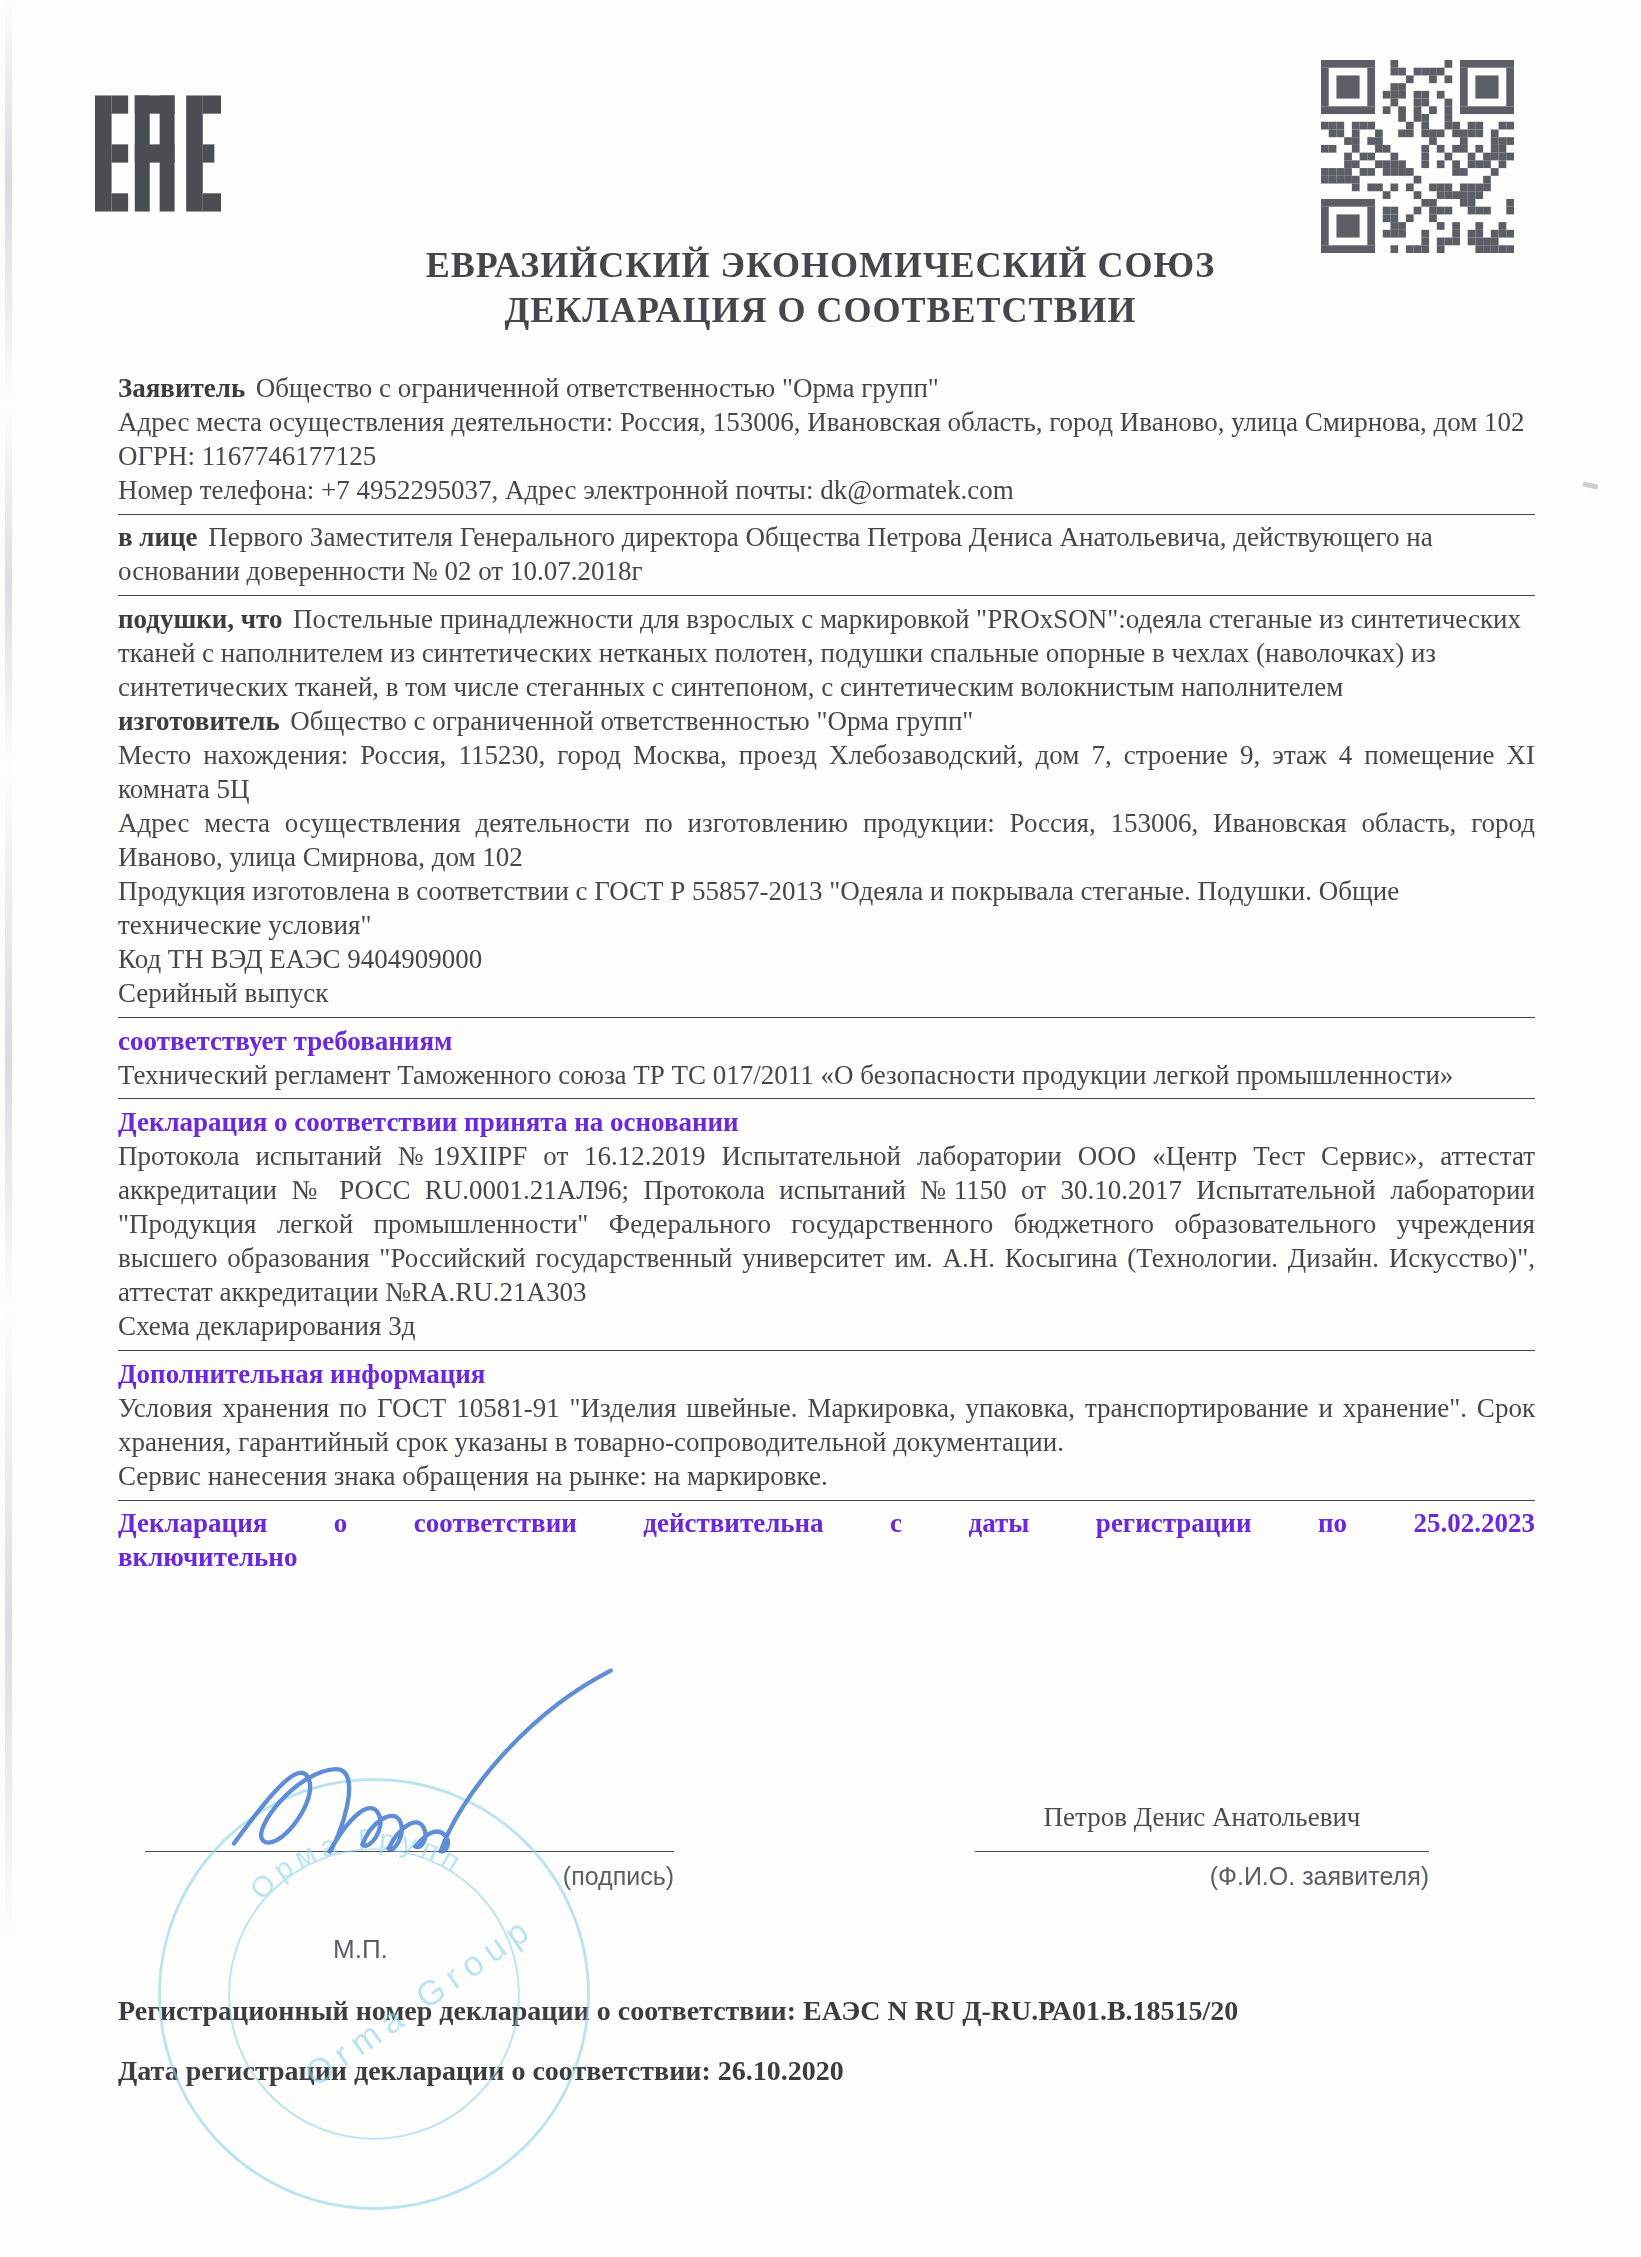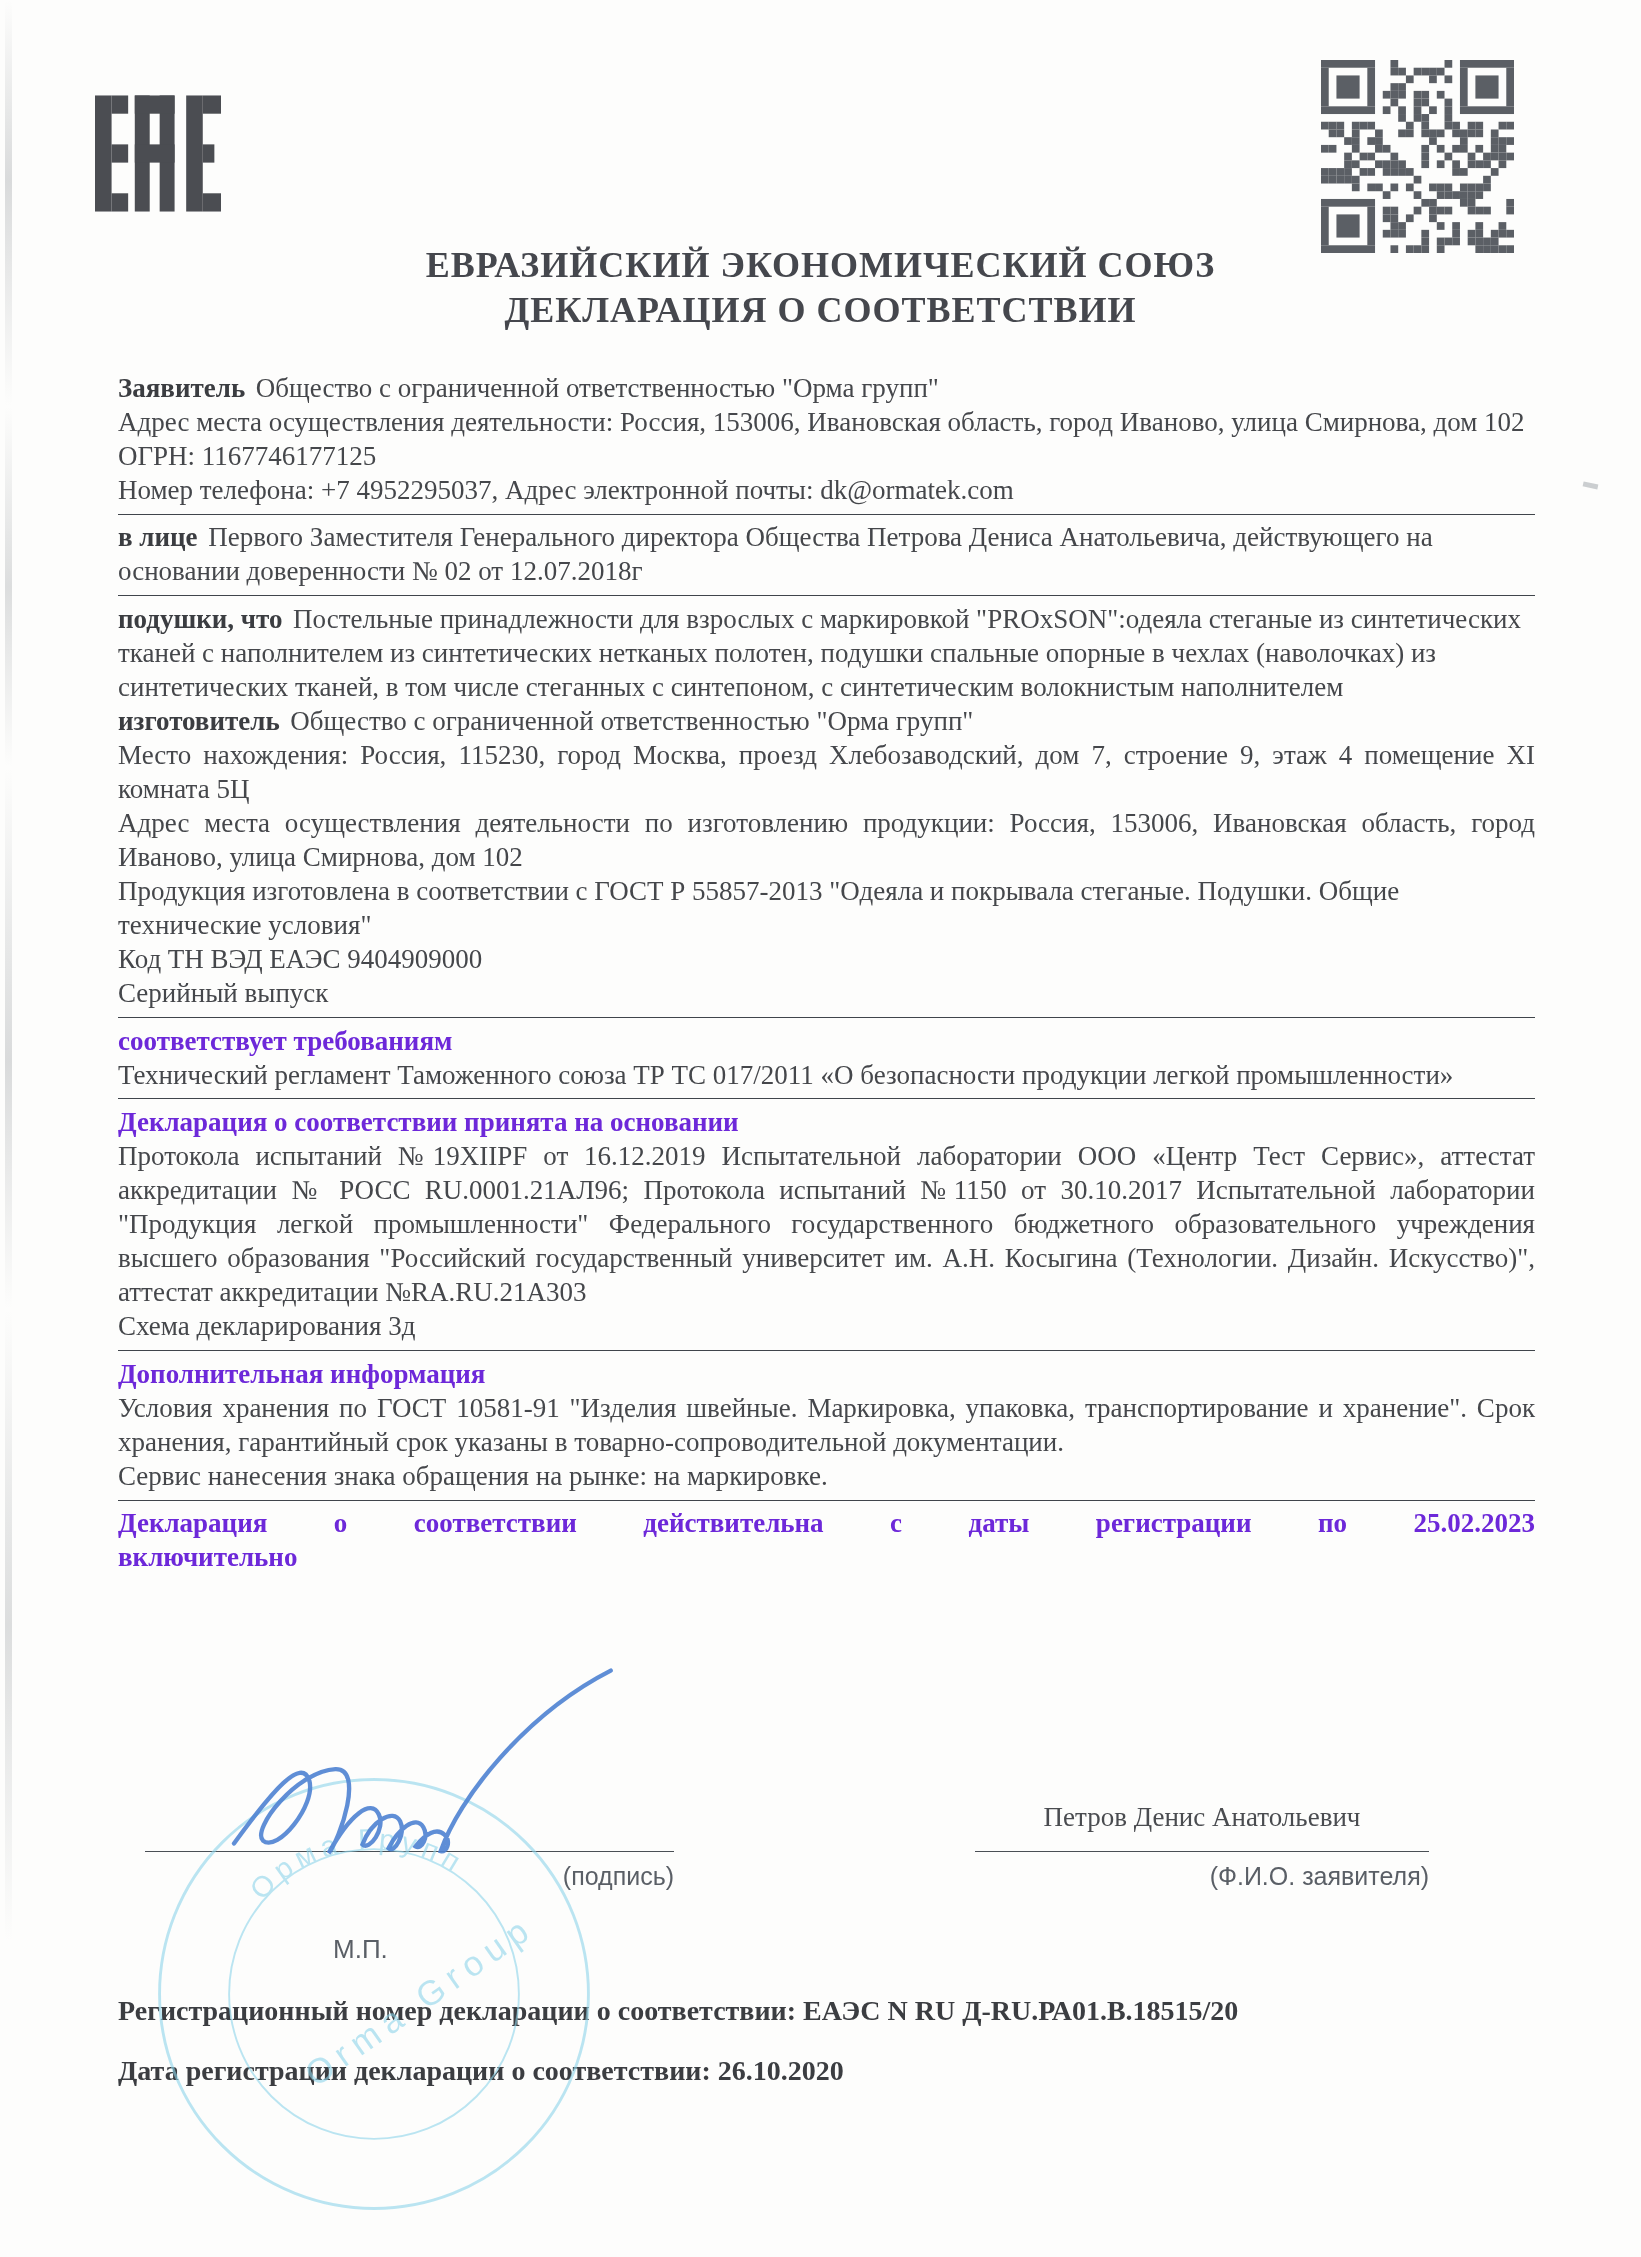--- a/index.html
+++ b/index.html
@@ -294,21 +294,21 @@
   <div class="content">
 
     <section class="sec rule">
       <p class="ln"><b class="lead">Заявитель</b><span>Общество с ограниченной ответственностью "Орма групп"</span></p>
       <p class="ln">Адрес места осуществления деятельности: Россия, 153006, Ивановская область, город Иваново, улица Смирнова, дом 102</p>
       <p class="ln">ОГРН: 1167746177125</p>
       <p class="ln">Номер телефона: +7 4952295037, Адрес электронной почты: dk@ormatek.com</p>
     </section>
 
     <section class="sec rule">
-      <p class="ln"><b class="lead">в лице</b><span>Первого Заместителя Генерального директора Общества Петрова Дениса Анатольевича, действующего на основании доверенности № 02 от 12.07.2018г</span></p>
+      <p class="ln"><b class="lead">в лице</b><span>Первого Заместителя Генерального директора Общества Петрова Дениса Анатольевича, действующего на основании доверенности № 02 от 10.07.2018г</span></p>
     </section>
 
     <section class="sec rule">
       <p class="ln"><b class="lead">подушки, что</b><span>Постельные принадлежности для взрослых с маркировкой "PROxSON":одеяла стеганые из синтетических тканей с наполнителем из синтетических нетканых полотен, подушки спальные опорные в чехлах (наволочках) из синтетических тканей, в том числе стеганных с синтепоном, с синтетическим волокнистым наполнителем</span></p>
       <p class="ln"><b class="lead">изготовитель</b><span>Общество с ограниченной ответственностью "Орма групп"</span></p>
       <p class="ln just">Место нахождения: Россия, 115230, город Москва, проезд Хлебозаводский, дом 7, строение 9, этаж 4 помещение XI комната 5Ц</p>
       <p class="ln just">Адрес места осуществления деятельности по изготовлению продукции: Россия, 153006, Ивановская область, город Иваново, улица Смирнова, дом 102</p>
       <p class="ln">Продукция изготовлена в соответствии с ГОСТ Р 55857-2013 "Одеяла и покрывала стеганые. Подушки. Общие технические условия"</p>
       <p class="ln">Код ТН ВЭД ЕАЭС 9404909000</p>
       <p class="ln">Серийный выпуск</p>

